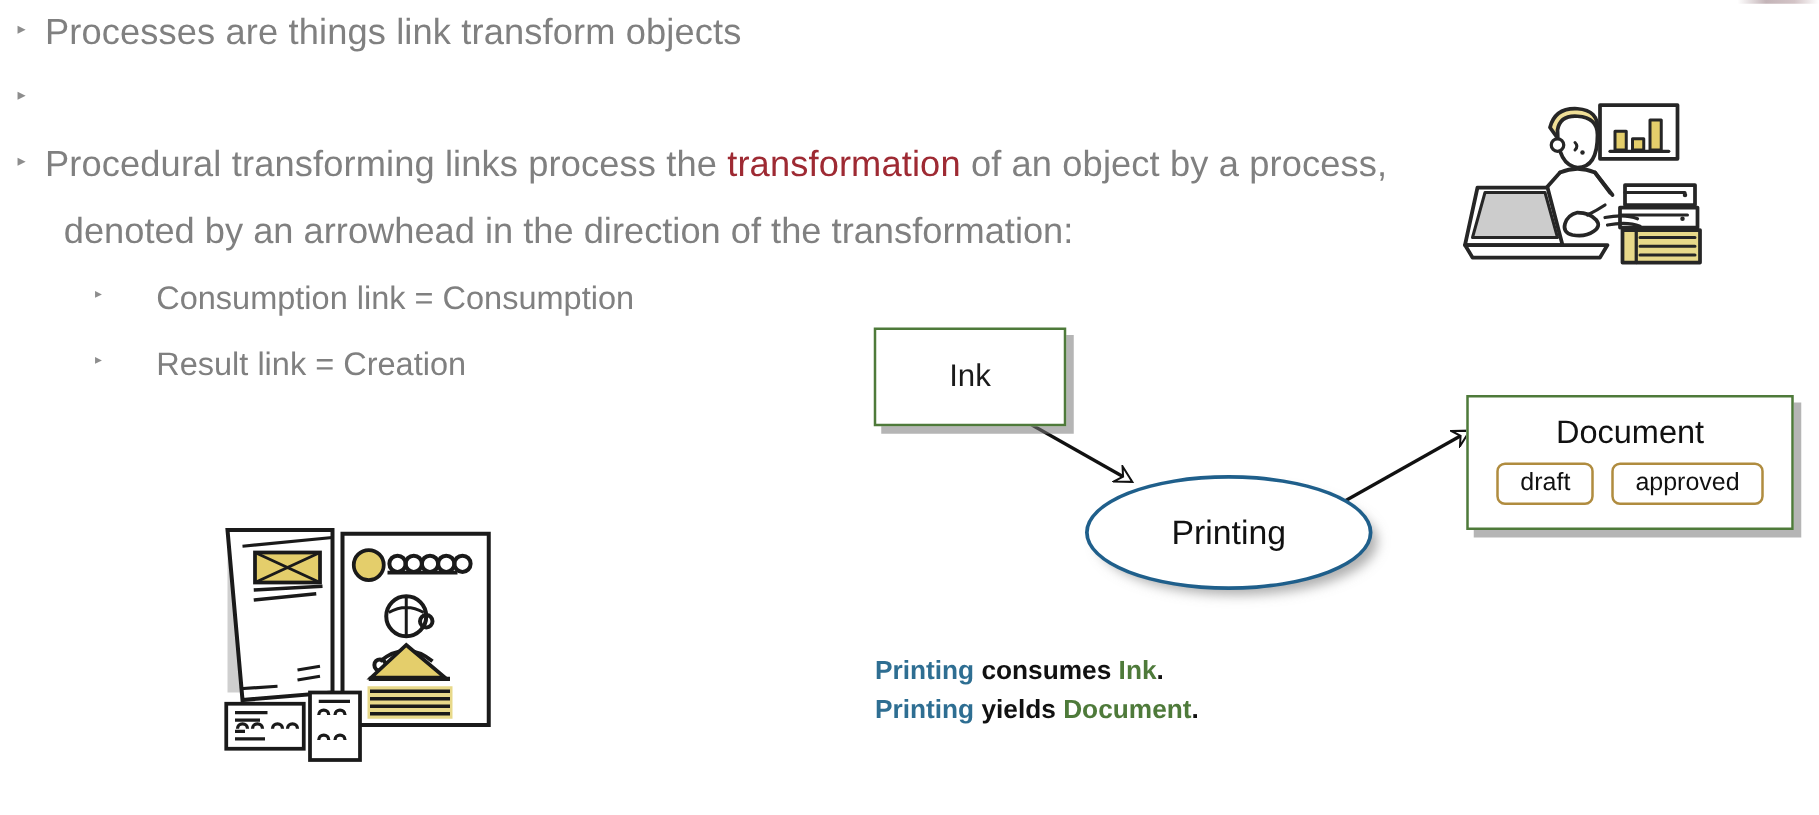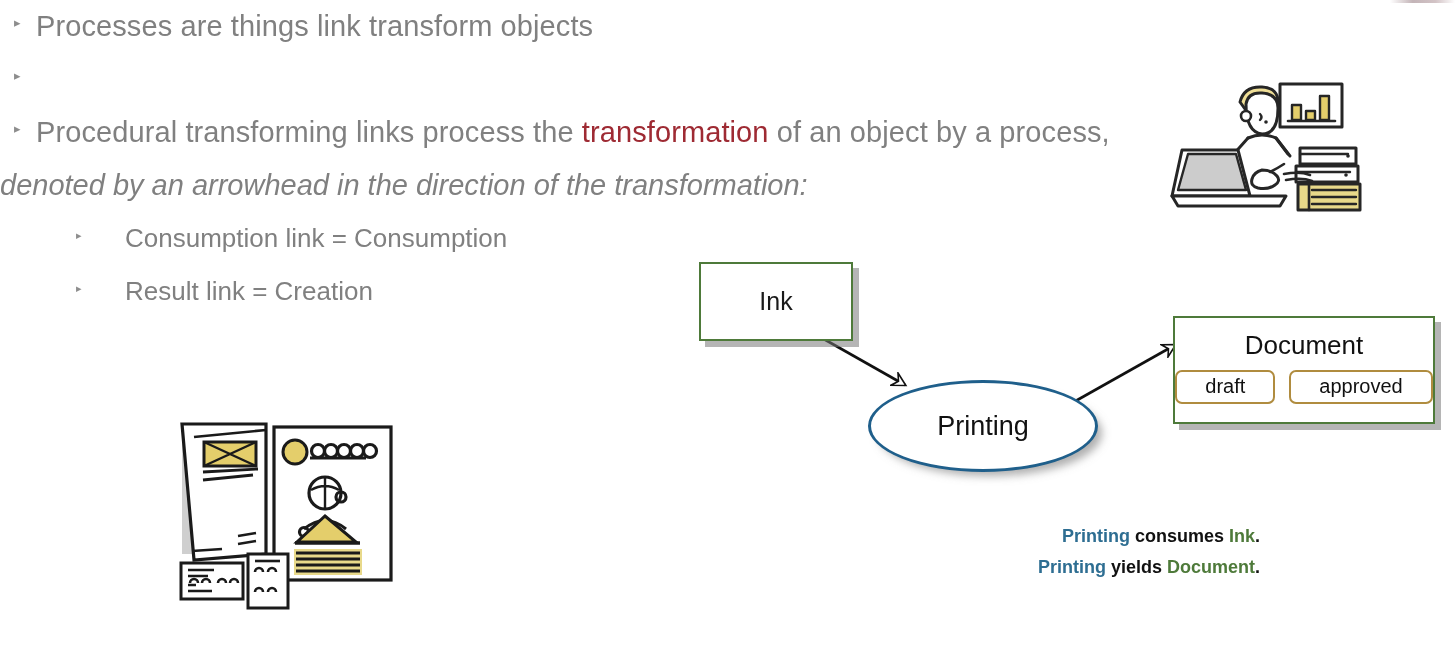--- a/index.html
+++ b/index.html
@@ -24,21 +24,21 @@
   .b-row{display:flex;align-items:flex-start;}
   .b-l1{margin-left:14px;height:53px;}
   .b-l1 .b-mark{
     color:#8d8d8d;font-size:13px;line-height:1;margin-top:16px;width:22px;flex:0 0 22px;
   }
   .b-l1 .b-text{
     color:#808080;font-size:29px;line-height:53px;font-weight:400;letter-spacing:.1px;
     white-space:nowrap;
   }
   .b-cont{
-    color:#808080;font-size:29px;line-height:53px;white-space:nowrap;font-style:italic;
+    color:#808080;font-size:29px;line-height:53px;margin-left:51px;white-space:nowrap;
   }
   .hl{color:#9E2A33;font-weight:normal;}
   .b-l2{margin-left:76px;height:53px;}
   .b-l2 .b-mark{
     color:#8d8d8d;font-size:11px;line-height:1;margin-top:18px;width:22px;flex:0 0 22px;
   }
   .b-l2 .b-text{
     color:#808080;font-size:26px;line-height:53px;white-space:nowrap;margin-left:27px;
   }
 
@@ -59,35 +59,35 @@
     border:2.5px solid #4E7A3A;
     box-shadow:6px 6px 0 0 rgba(120,120,120,.55);
     padding-top:11px;
   }
   .node-doc .doc-title{
     font-size:26px;color:#111;text-align:center;line-height:32px;font-weight:400;
   }
   .states{display:flex;gap:14px;justify-content:center;margin-top:9px;}
   .state{
     border:2.5px solid #B08C3F;border-radius:7px;background:#fff;
-    font-size:20px;color:#111;padding:2px 28px 4px;line-height:24px;
+    font-size:20px;color:#111;padding:2px 17px 4px;line-height:24px;
   }
 
   .node-proc{
     position:absolute;left:868px;top:380px;width:224px;height:86px;
     border:3px solid #1F5F8B;border-radius:50%;background:#fff;
     box-shadow:7px 7px 9px -3px rgba(110,110,110,.55);
     display:flex;align-items:center;justify-content:center;
   }
   .node-proc .lbl{font-size:27px;color:#111;}
 
   
   .caption{
     position:absolute;left:700px;top:521px;width:560px;
-    text-align:right;font-size:18px;line-height:31px;font-weight:bold;
+    text-align:left;font-size:21px;line-height:31px;font-weight:bold;
   }
   .c-proc{color:#2E6E92;}
   .c-verb{color:#111111;}
   .c-obj{color:#4E7A3A;}
   .c-dot{color:#111111;}
 
   
   .illus{position:absolute;}
   .illus-docs{left:170px;top:420px;width:232px;height:190px;}
   .illus-person{left:1170px;top:78px;width:205px;height:138px;}

